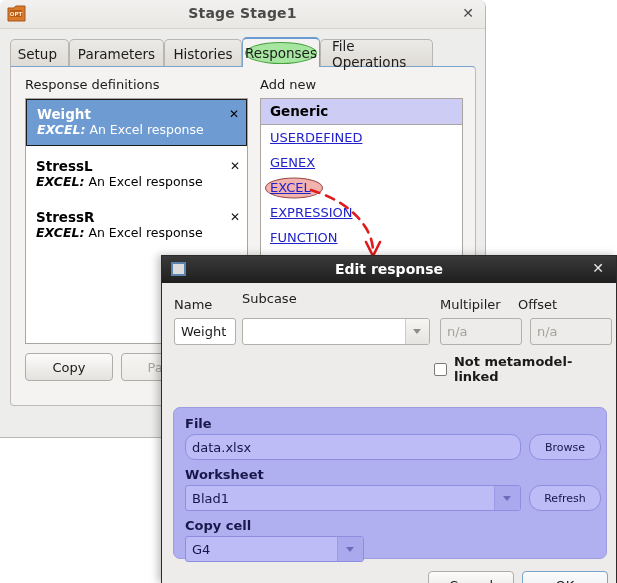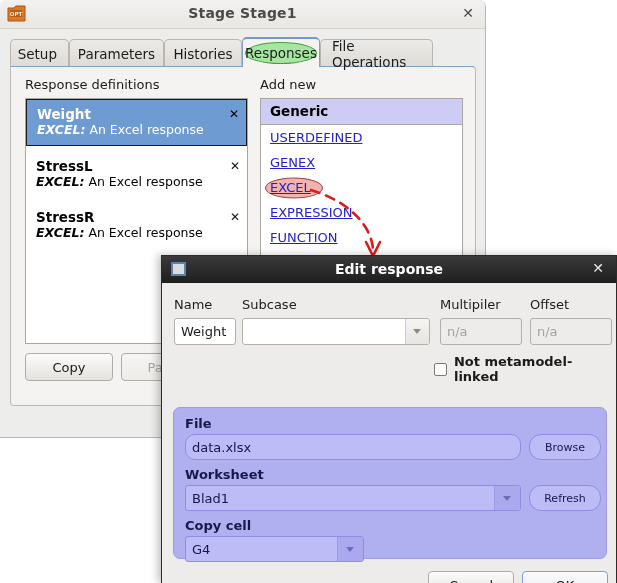--- a/index.html
+++ b/index.html
@@ -353,32 +353,32 @@
       <div class="dlg-icon"></div>
       <div class="dlg-title">Edit response</div>
       <div class="dlg-close">✕</div>
     </div>
 
     <div class="dlg-body">
 
       <div class="fld-label" style="left:12px; top:14px;">Name</div>
       <div class="textinput" style="left:12px; top:35px; width:62px; height:27px;">Weight</div>
 
-      <div class="fld-label" style="left:80px; top:14px;">Subcase</div>
+      <div class="fld-label" style="left:80px; top:8px;">Subcase</div>
       <div class="combo" style="left:80px; top:35px; width:188px; height:27px;">
         <div class="cval"></div>
         <div class="carrow">
             <span class="chev"></span>
           </div>
       </div>
 
       <div class="fld-label" style="left:278px; top:14px;">Multipiler</div>
       <div class="textinput ghost" style="left:278px; top:35px; width:82px; height:27px;">n/a</div>
 
-      <div class="fld-label" style="left:368px; top:14px;">Offset</div>
+      <div class="fld-label" style="left:356px; top:14px;">Offset</div>
       <div class="textinput ghost" style="left:368px; top:35px; width:82px; height:27px;">n/a</div>
 
       <div class="checkbox-row" style="left:272px; top:71px;justify-content:space-between;">
         <span class="checkbox-box"></span>
         <span>Not metamodel-linked</span>
       </div>
 
       <div class="purple-panel">
 
         <div class="p-label" style="left:11px; top:8px;">File</div>

